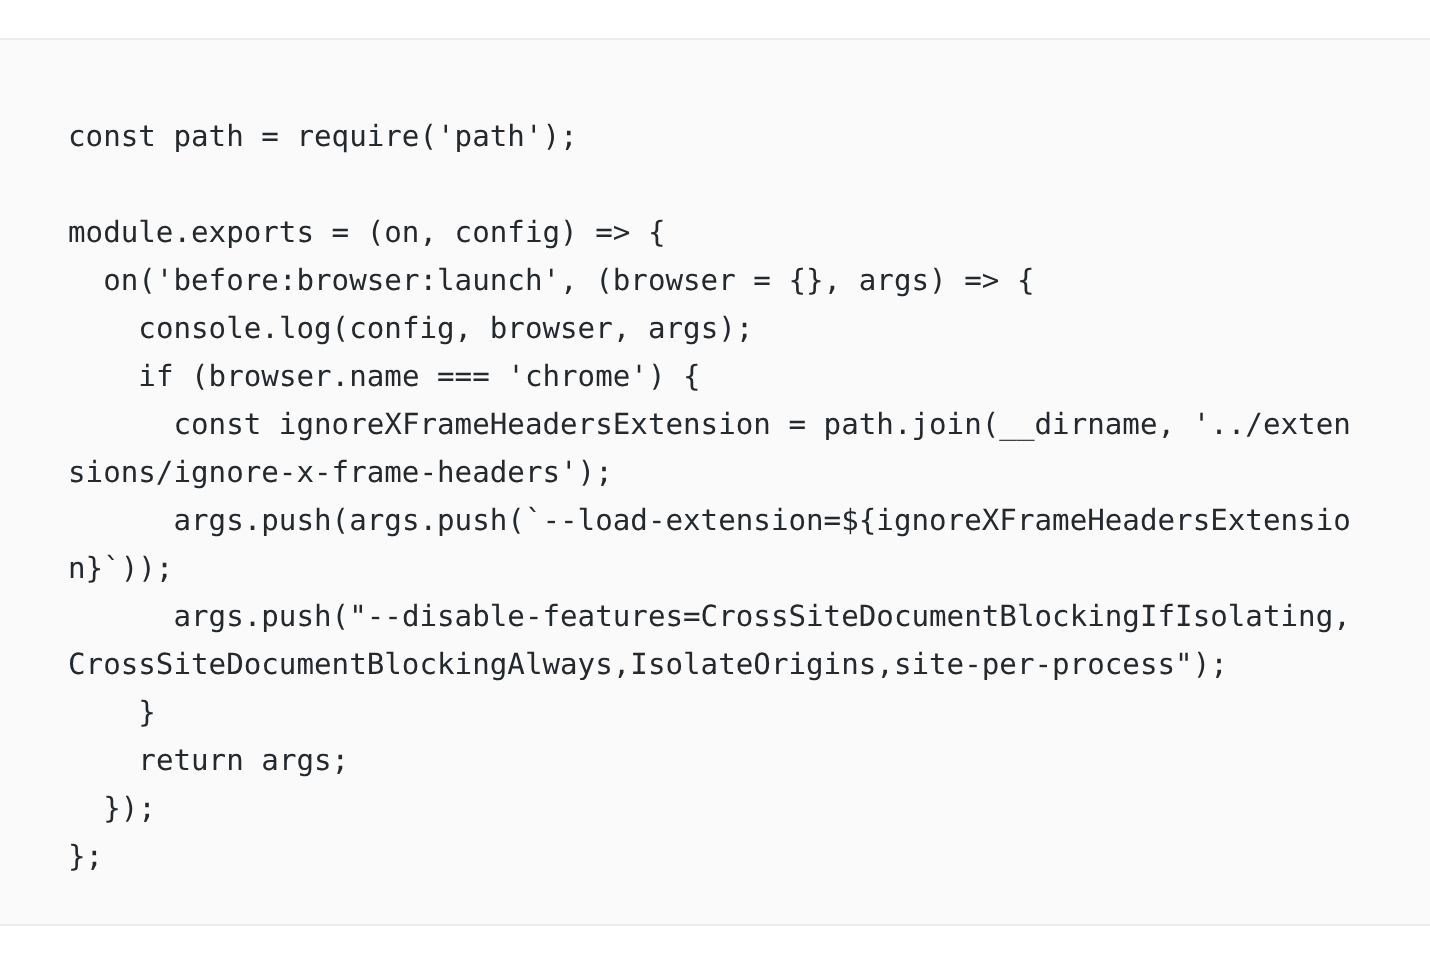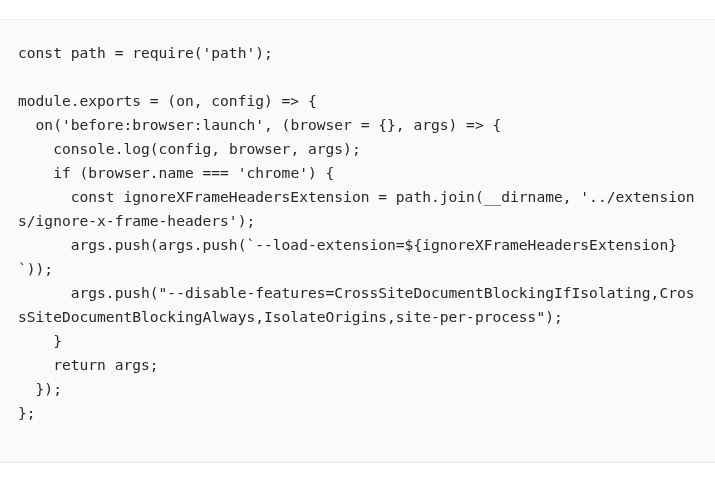--- a/index.html
+++ b/index.html
@@ -31,21 +31,21 @@
     width: 715px;
     height: 444px;
     box-sizing: border-box;
     background: #fafafa;
     border-top: 1px solid #eaecef;
     border-bottom: 1px solid #eaecef;
     overflow: hidden;
   }
 
   .code-block pre {
-    margin: 0;
+    margin: 16px;
     padding: 21px 16px 16px 18px;
     font-family: "DejaVu Sans Mono", "Liberation Mono", monospace;
     font-size: 14.6px;
     line-height: 24px;
     color: #24292e;
     
     white-space: pre-wrap;
     word-break: break-all;
     overflow-wrap: anywhere;
     tab-size: 2;

